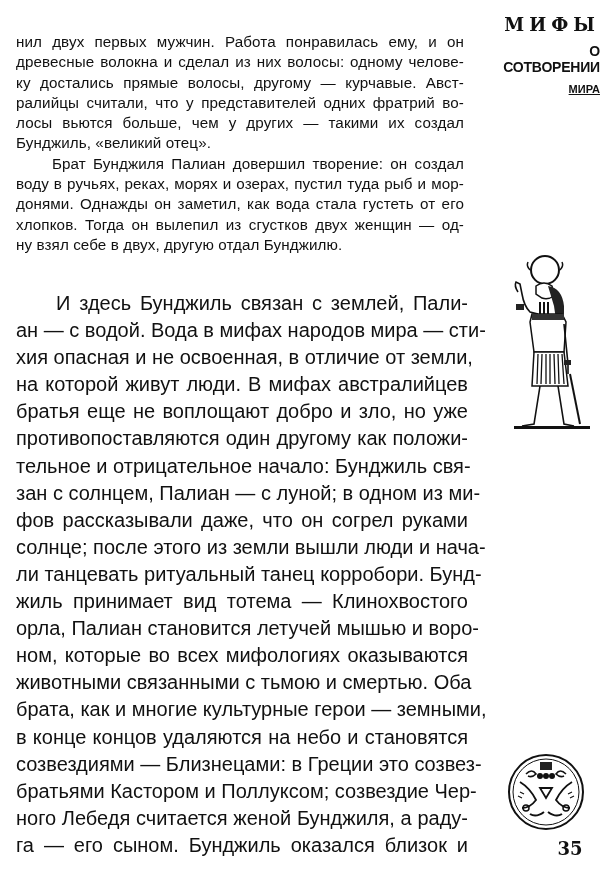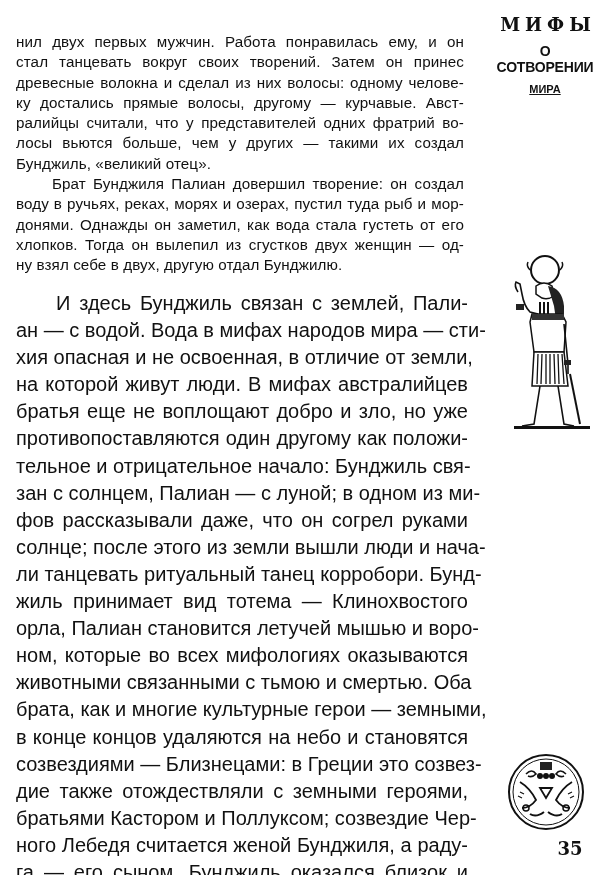--- a/index.html
+++ b/index.html
@@ -56,21 +56,21 @@
       white-space: nowrap;
     }
     .big-line.first {
       padding-left: 40px;
     }
     .sidebar {
       position: absolute;
       left: 490px;
       top: 10px;
       width: 110px;
-      text-align: center;
+      text-align: right;
     }
     .title-main {
       font-family: "DejaVu Serif", serif;
       font-weight: bold;
       font-size: 18px;
       letter-spacing: 5px;
       margin-left: 6px;
       margin-top: 4px;
     }
     .title-sub {
@@ -111,21 +111,20 @@
       font-weight: bold;
       font-size: 18px;
     }
   </style>
 </head>
 <body>
 
 <div class="main-col">
   <p class="small-para">
     <span class="small-line">нил двух первых мужчин. Работа понравилась ему, и он</span>
-    <span class="small-line">стал танцевать вокруг своих творений. Затем он принес</span>
     <span class="small-line">древесные волокна и сделал из них волосы: одному челове-</span>
     <span class="small-line">ку достались прямые волосы, другому — курчавые. Авст-</span>
     <span class="small-line">ралийцы считали, что у представителей одних фратрий во-</span>
     <span class="small-line">лосы вьются больше, чем у других — такими их создал</span>
     <span class="small-line last">Бунджиль, «великий отец».</span>
   </p>
   <p class="small-para">
     <span class="small-line" style="padding-left:36px">Брат Бунджиля Палиан довершил творение: он создал</span>
     <span class="small-line">воду в ручьях, реках, морях и озерах, пустил туда рыб и мор-</span>
     <span class="small-line">донями. Однажды он заметил, как вода стала густеть от его</span>
@@ -146,21 +145,20 @@
   <span class="big-line">фов рассказывали даже, что он согрел руками</span>
   <span class="big-line">солнце; после этого из земли вышли люди и нача-</span>
   <span class="big-line">ли танцевать ритуальный танец корробори. Бунд-</span>
   <span class="big-line">жиль принимает вид тотема — Клинохвостого</span>
   <span class="big-line">орла, Палиан становится летучей мышью и воро-</span>
   <span class="big-line">ном, которые во всех мифологиях оказываются</span>
   <span class="big-line">животными связанными с тьмою и смертью. Оба</span>
   <span class="big-line">брата, как и многие культурные герои — земными,</span>
   <span class="big-line">в конце концов удаляются на небо и становятся</span>
   <span class="big-line">созвездиями — Близнецами: в Греции это созвез-</span>
-  <span class="big-line">дие также отождествляли с земными героями,</span>
   <span class="big-line">братьями Кастором и Поллуксом; созвездие Чер-</span>
   <span class="big-line">ного Лебедя считается женой Бунджиля, а раду-</span>
   <span class="big-line">га — его сыном. Бунджиль оказался близок и</span>
 
 </div>
 
 <div class="sidebar">
   <div class="title-main">МИФЫ</div>
   <div class="title-sub">О СОТВОРЕНИИ</div>
   <div class="title-sub2">МИРА</div>

